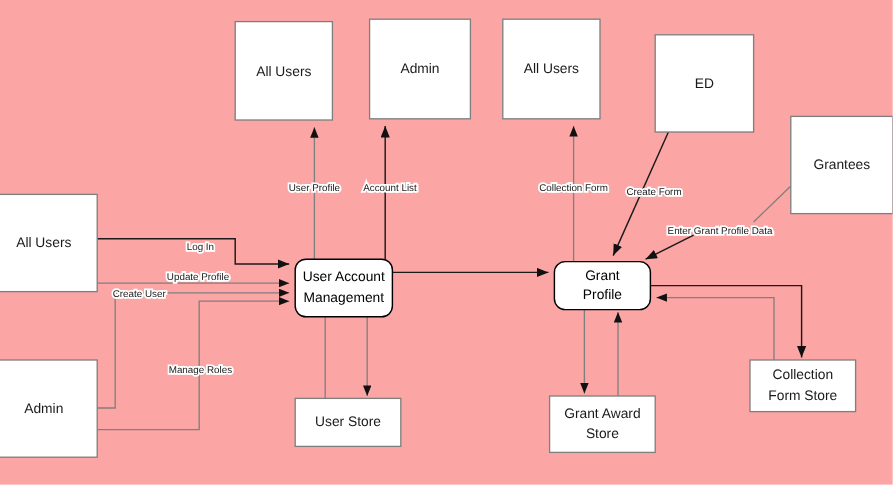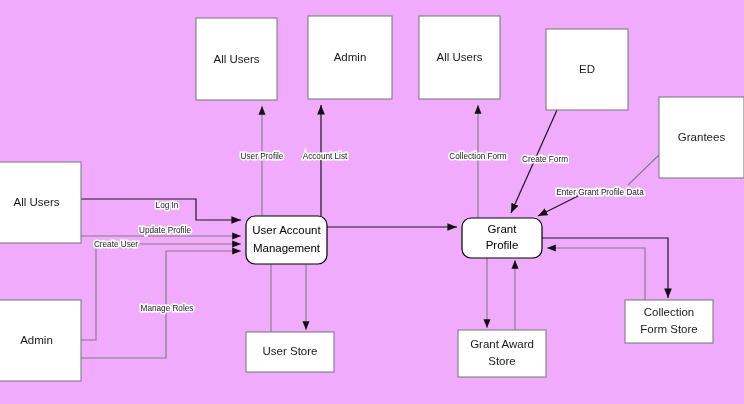--- a/index.html
+++ b/index.html
@@ -10,21 +10,21 @@
   body {
     width: 744px;
     height: 404px;
     overflow: hidden;
     font-family: "Liberation Sans", sans-serif;
   }
   #diagram-root {
     position: relative;
     width: 744px;
     height: 404px;
-    background: #f0abfc;
+    background: #fca5a5;
   }
   svg#dfd {
     display: block;
     width: 744px;
     height: 404px;
   }
   .entity-box {
     fill: #ffffff;
     stroke: #7f7f7f;
     stroke-width: 1.1;

